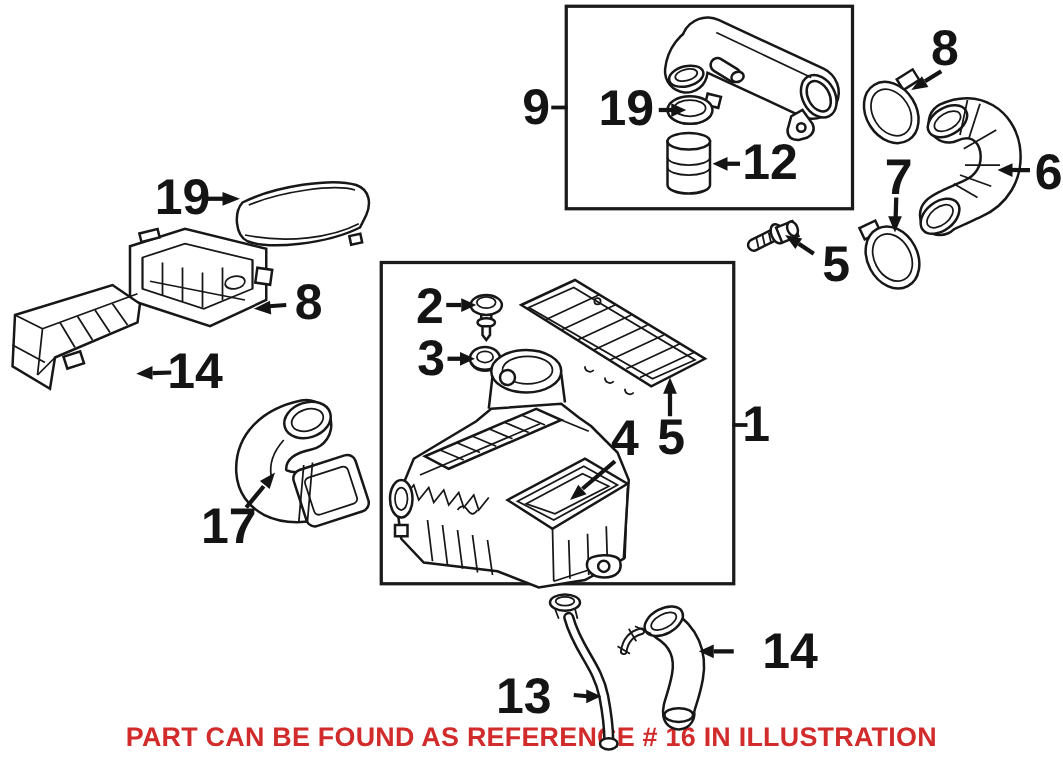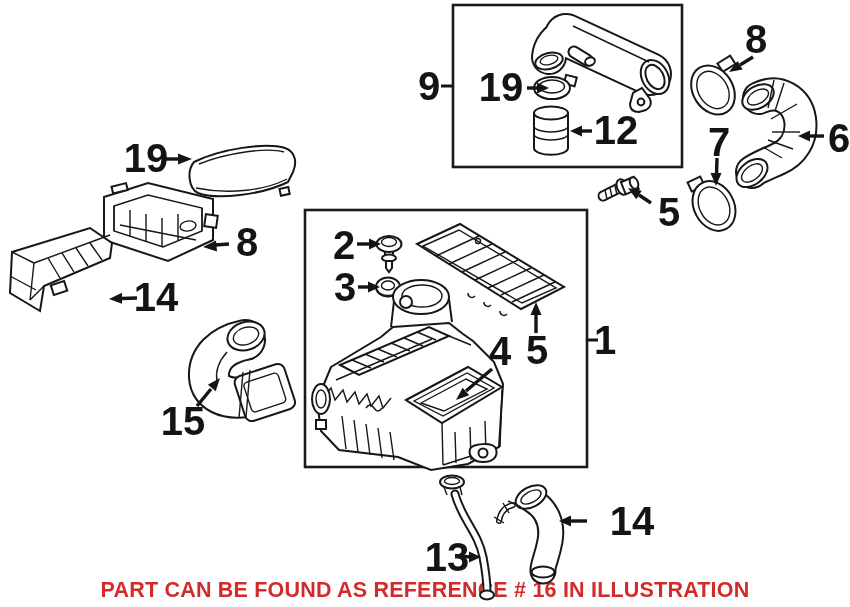--- a/index.html
+++ b/index.html
@@ -321,20 +321,20 @@
   <span class="callout" style="left:345px;top:287px">3</span>
   <span class="callout" style="left:500px;top:351px">4</span>
   <span class="callout" style="left:537px;top:350px">5</span>
   <span class="callout" style="left:839px;top:138px">6</span>
   <span class="callout" style="left:719px;top:142px">7</span>
   <span class="callout" style="left:756px;top:39px">8</span>
   <span class="callout" style="left:429px;top:86px">9</span>
   <span class="callout" style="left:669px;top:212px">5</span>
   <span class="callout" style="left:616px;top:130px">12</span>
   <span class="callout" style="left:501px;top:87px">19</span>
-  <span class="callout" style="left:447px;top:557px">13</span>
+  <span class="callout" style="left:419px;top:557px">13</span>
   <span class="callout" style="left:632px;top:521px">14</span>
-  <span class="callout" style="left:183px;top:421px">15</span>
+  <span class="callout" style="left:183px;top:421px">17</span>
   <span class="callout" style="left:156px;top:297px">14</span>
   <span class="callout" style="left:247px;top:242px">8</span>
   <span class="callout" style="left:146px;top:158px">19</span>
 
 </div>
 
 </body></html>

